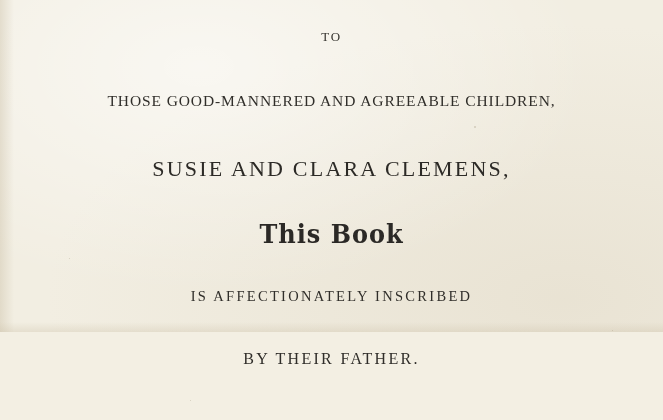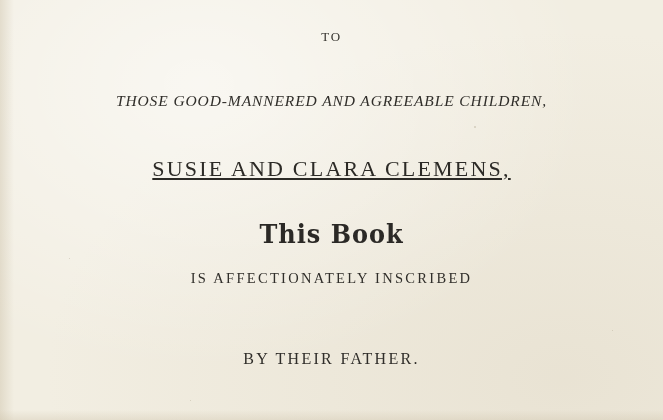--- a/index.html
+++ b/index.html
@@ -10,21 +10,21 @@
     width: 663px;
     height: 420px;
     background: #f3efe3;
     font-family: "Liberation Serif", serif;
     color: #2b2b28;
     overflow: hidden;
   }
   .page {
     position: relative;
     width: 663px;
-    height: 420px;
+    height: 332px;
     background: #f2eee2;
     
     background-image:
       radial-gradient(ellipse at 30% 20%, rgba(255,255,255,0.55) 0%, rgba(255,255,255,0) 60%),
       radial-gradient(ellipse at 85% 90%, rgba(216,206,184,0.35) 0%, rgba(216,206,184,0) 65%);
     box-sizing: border-box;
     padding: 0;
   }
   .dedication {
     position: absolute;
@@ -48,54 +48,52 @@
     font-variant: small-caps;
     text-transform: uppercase;
     color: #35332e;
   }
   
   .line-children {
     position: absolute;
     top: 92px;
     left: 0;
     right: 0;
-    font-style: italic;
     font-size: 15.5px;
     letter-spacing: 0.9px;
     text-transform: uppercase;
     color: #302e2a;
   }
   
   .line-names {
     position: absolute;
     top: 156px;
     left: 0;
     right: 0;
     font-size: 22px;
     letter-spacing: 2.2px;
     text-transform: uppercase;
     color: #2c2a26;
-    text-decoration: underline;
   }
   
   .line-thisbook {
     position: absolute;
     top: 219px;
     left: 0;
     right: 0;
     font-family: "DejaVu Serif", serif;
     font-weight: 700;
     font-size: 24px;
     letter-spacing: 1px;
     color: #2b2926;
     transform: scaleY(1.06);
   }
   .line-inscribed {
     position: absolute;
-    top: 270px;
+    top: 288px;
     left: 0;
     right: 0;
     font-size: 14.5px;
     letter-spacing: 2.3px;
     text-transform: uppercase;
     color: #302e2a;
   }
   .line-father {
     position: absolute;
     top: 350px;

